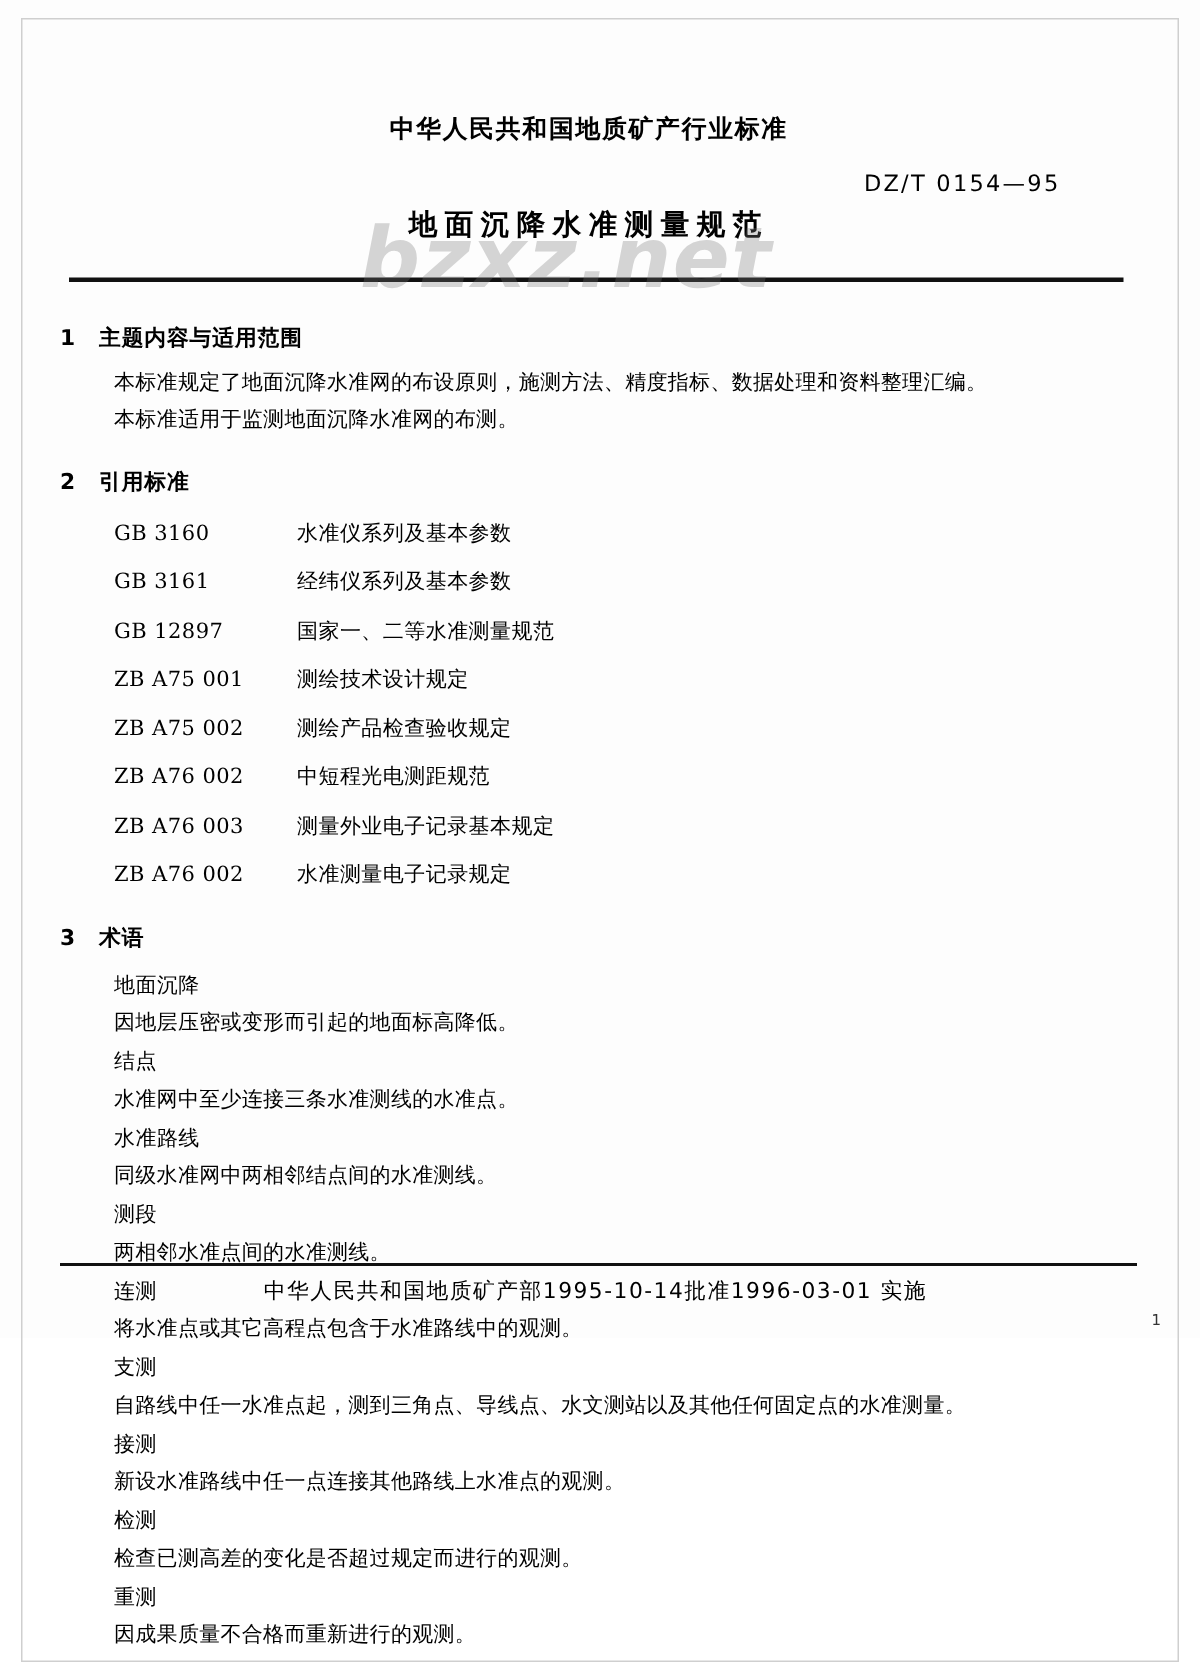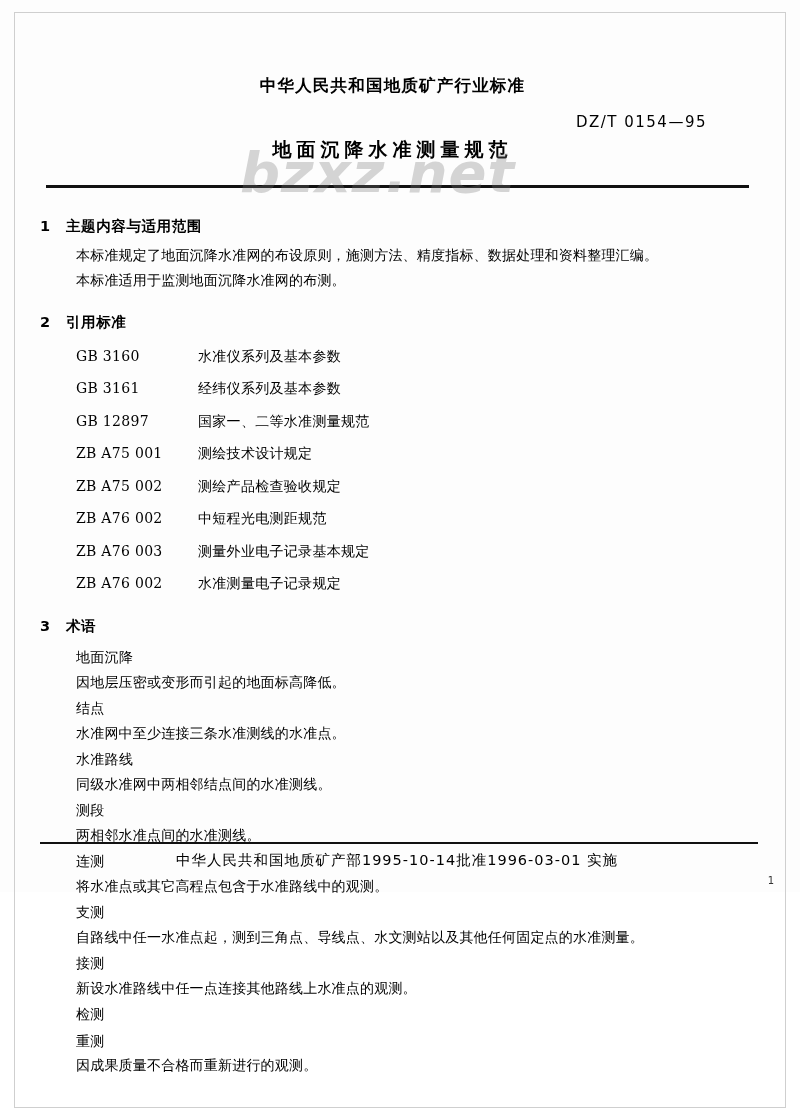--- a/index.html
+++ b/index.html
@@ -222,20 +222,21 @@
         <div class="term-def">同级水准网中两相邻结点间的水准测线。</div>
         <div class="term-name">测段</div>
         <div class="term-def">两相邻水准点间的水准测线。</div>
         <div class="term-name">连测</div>
         <div class="term-def">将水准点或其它高程点包含于水准路线中的观测。</div>
         <div class="term-name">支测</div>
         <div class="term-def">自路线中任一水准点起，测到三角点、导线点、水文测站以及其他任何固定点的水准测量。</div>
         <div class="term-name">接测</div>
         <div class="term-def">新设水准路线中任一点连接其他路线上水准点的观测。</div>
         <div class="term-name">检测</div>
+        <div class="term-def">检查已测高差的变化是否超过规定而进行的观测。</div>
         <div class="term-name">重测</div>
         <div class="term-def">因成果质量不合格而重新进行的观测。</div>
       </div>
 
     </div>
   </div>
 
   <div class="watermark">bzxz.net</div>
 
   <div class="footer">

